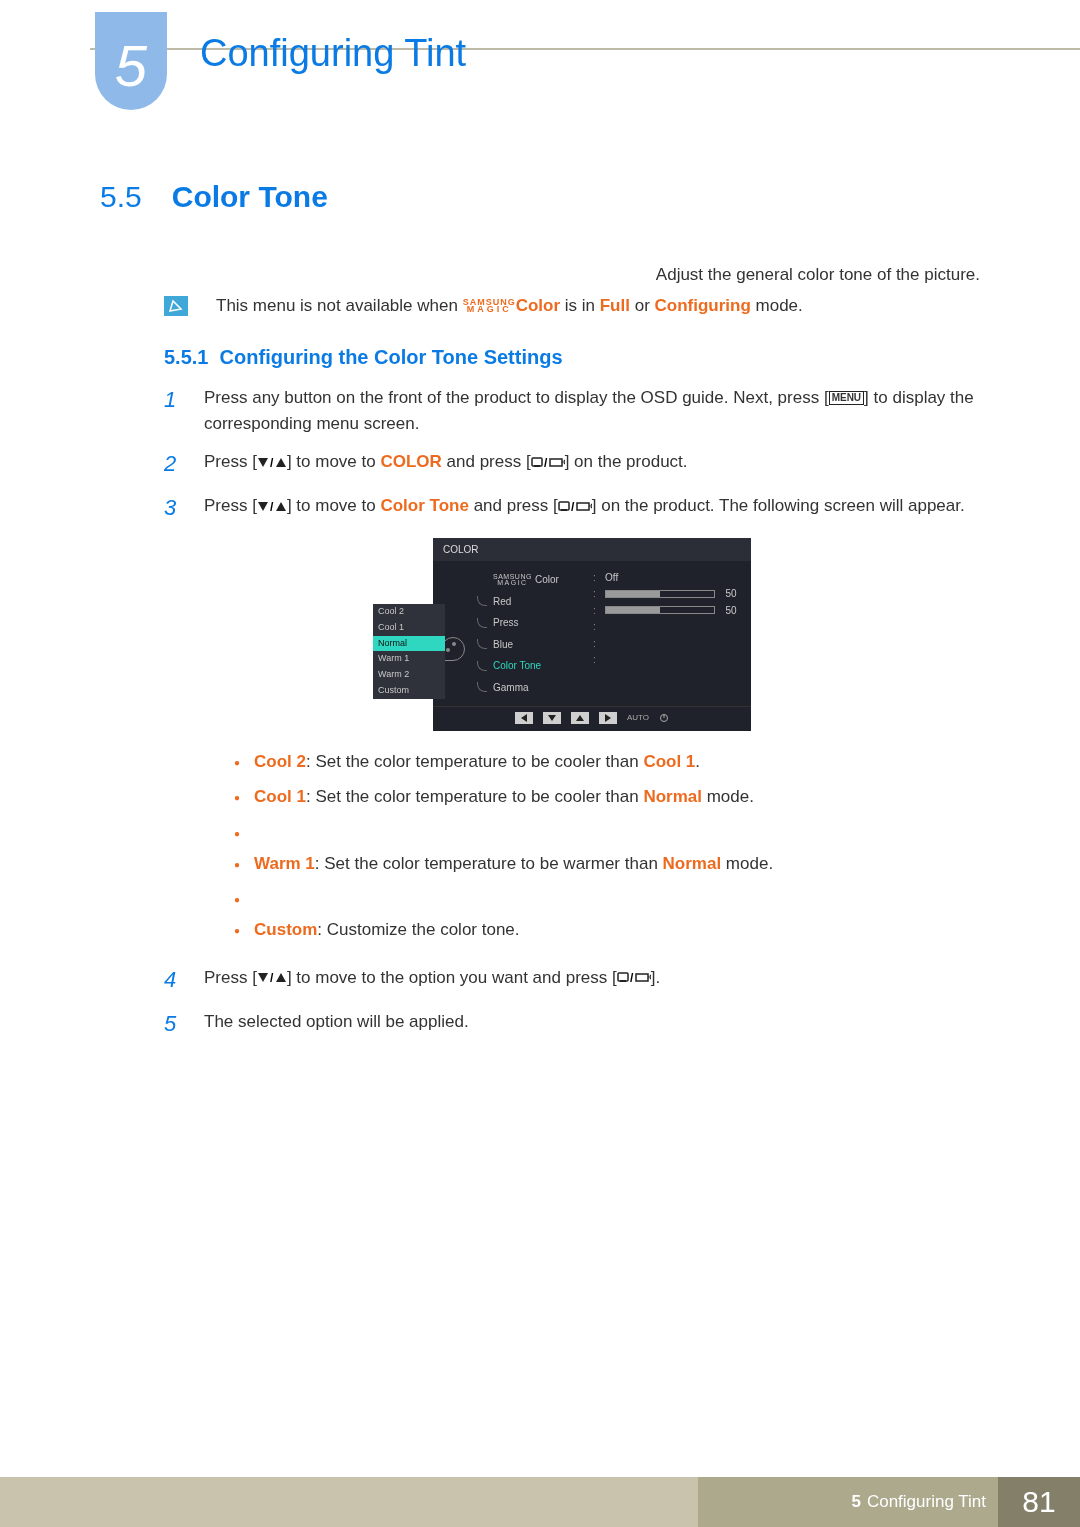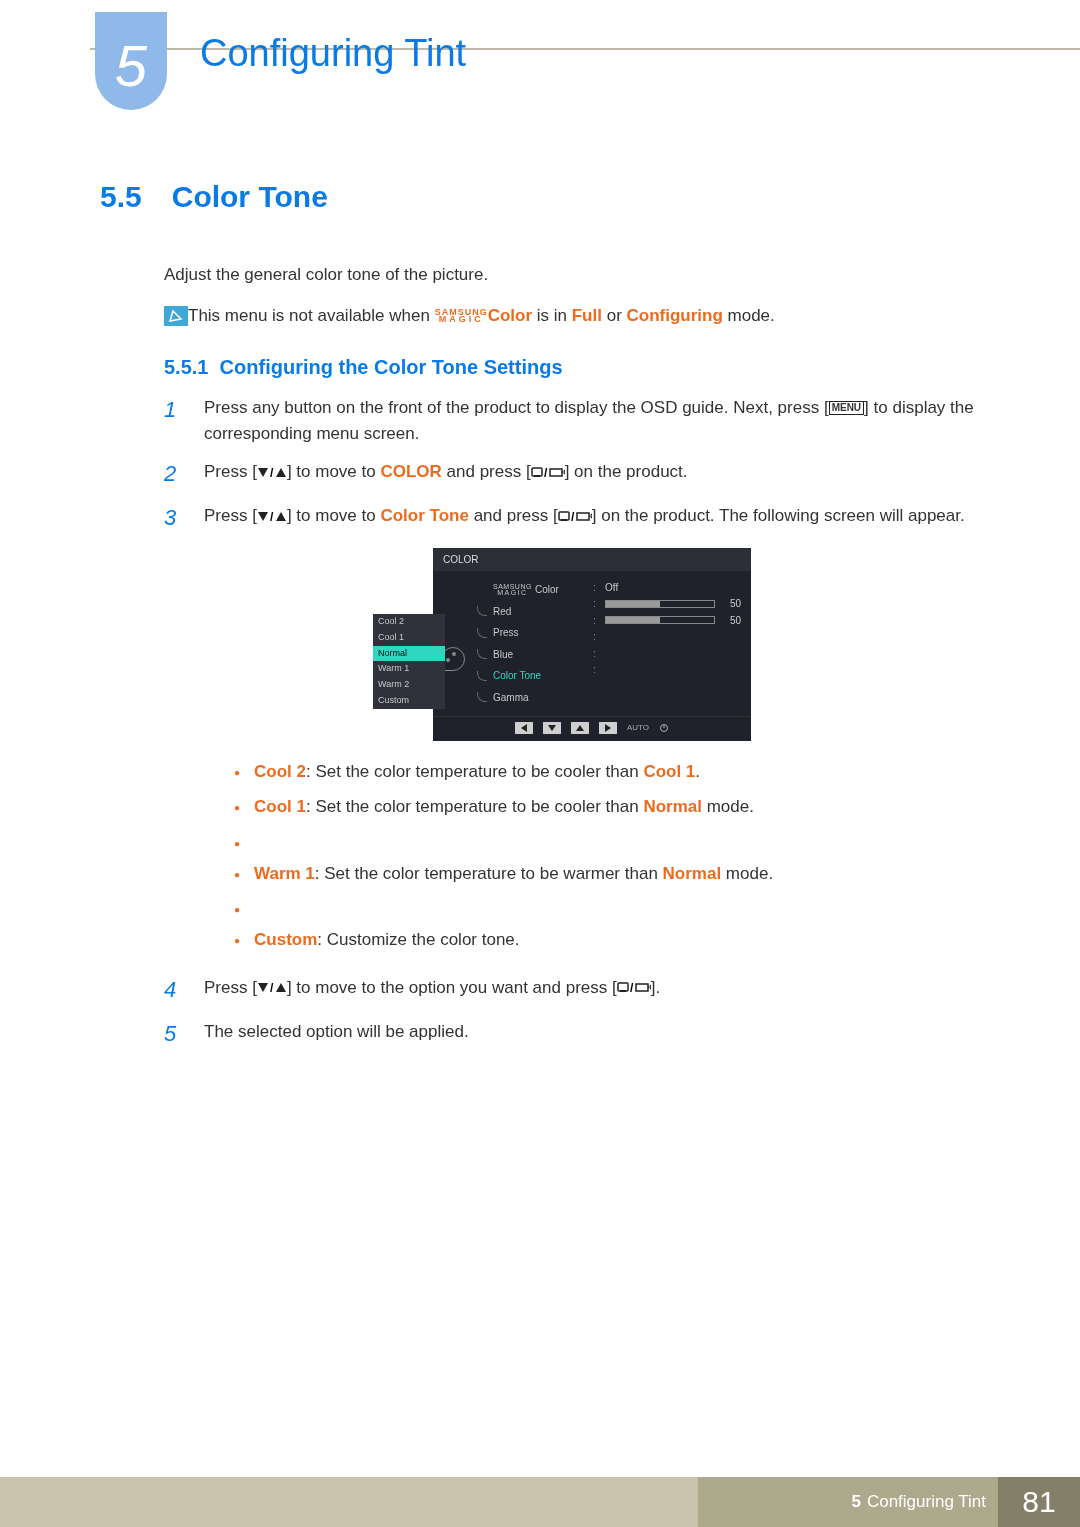--- a/index.html
+++ b/index.html
@@ -56,37 +56,38 @@
   }
   .sec-head {
     display: flex;
     align-items: baseline;
     gap: 30px;
     margin-bottom: 48px;
   }
   .sec-num {
     color: #0a7be4;
     font-size: 30px;
-    font-weight: bold;
+    font-weight: normal;
   }
   .sec-title {
     color: #0a7be4;
     font-size: 30px;
     font-weight: bold;
   }
   .body-text {
     margin-left: 64px;
-    margin-bottom: 18px;
+    margin-bottom: 8px;
     line-height: 1.5;
+    text-align: right;
   }
   .note-row {
     margin-left: 64px;
     display: flex;
     align-items: center;
-    gap: 0;
+    gap: 28px;
     margin-bottom: 30px;
   }
   .note-icon {
     width: 24px;
     height: 20px;
     background: #3fa8d8;
     position: relative;
     flex: 0 0 24px;
   }
   .note-icon svg { position: absolute; top: 1px; left: 3px; }
@@ -179,21 +180,21 @@
   }
   .osd-mid .magic-row .curve { visibility:hidden; }
   .osd-mid .smagic { font-size:7px; line-height:0.9; letter-spacing:0.5px; color:#c8c8c8; display:inline-block; text-align:center; margin-right:3px;}
   .osd-mid .smagic .l2{letter-spacing:1.5px;}
   .osd-mid .hl { color:#2fd6c0; }
   .osd-right { flex:1; padding: 8px 10px 8px 0; }
   .osd-right .rrow { height:16.5px; display:flex; align-items:center; gap:6px; }
   .osd-right .colon { color:#888; width:6px; }
   .osd-bar { flex:1; height:8px; border:1px solid #888; position:relative; background:#1f222b; }
   .osd-bar .fill { position:absolute; top:0; left:0; bottom:0; width:50%; background:#9a9a9a; }
-  .osd-val { width:20px; text-align:right; color:#ccc; }
+  .osd-val { width:20px; text-align:center; color:#ccc; }
   .osd-drop {
     position:absolute;
     left:169px;
     top:66px;
     width:72px;
     background:#2f323b;
     color:#c8c8c8;
     font-size:9px;
   }
   .osd-drop div { padding:1px 5px; }

